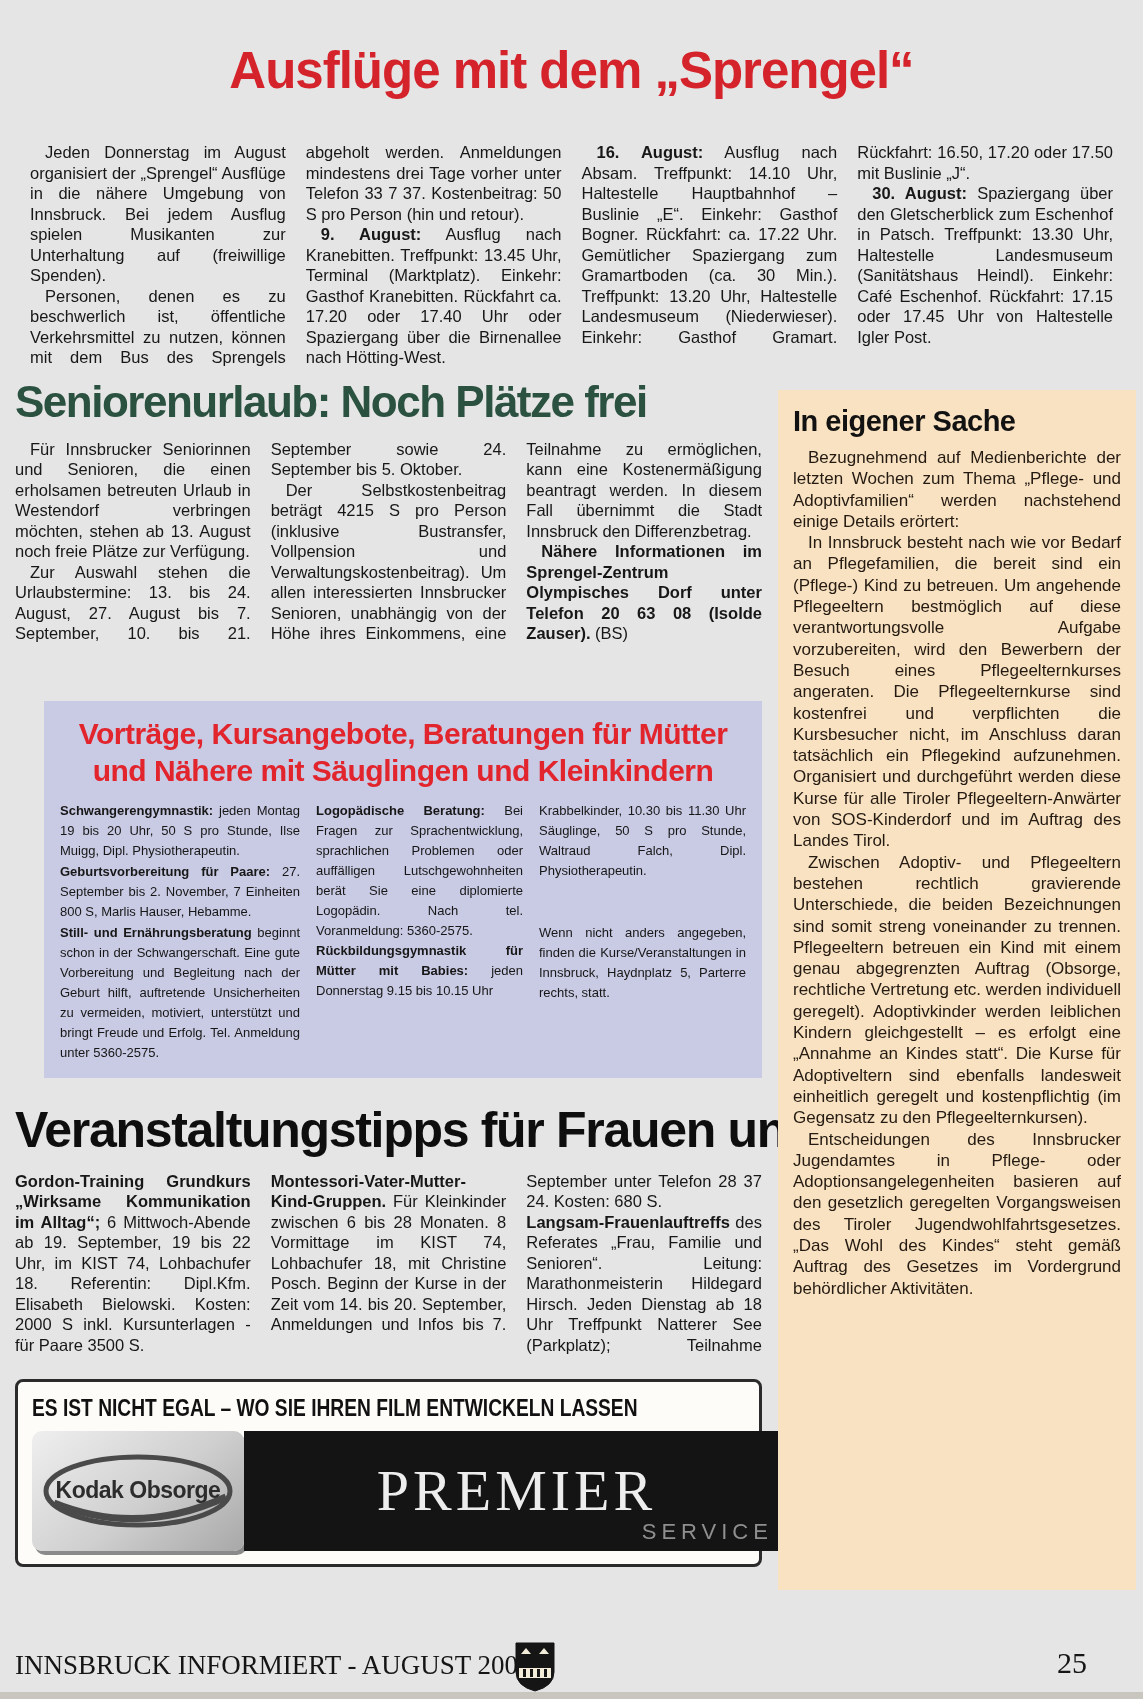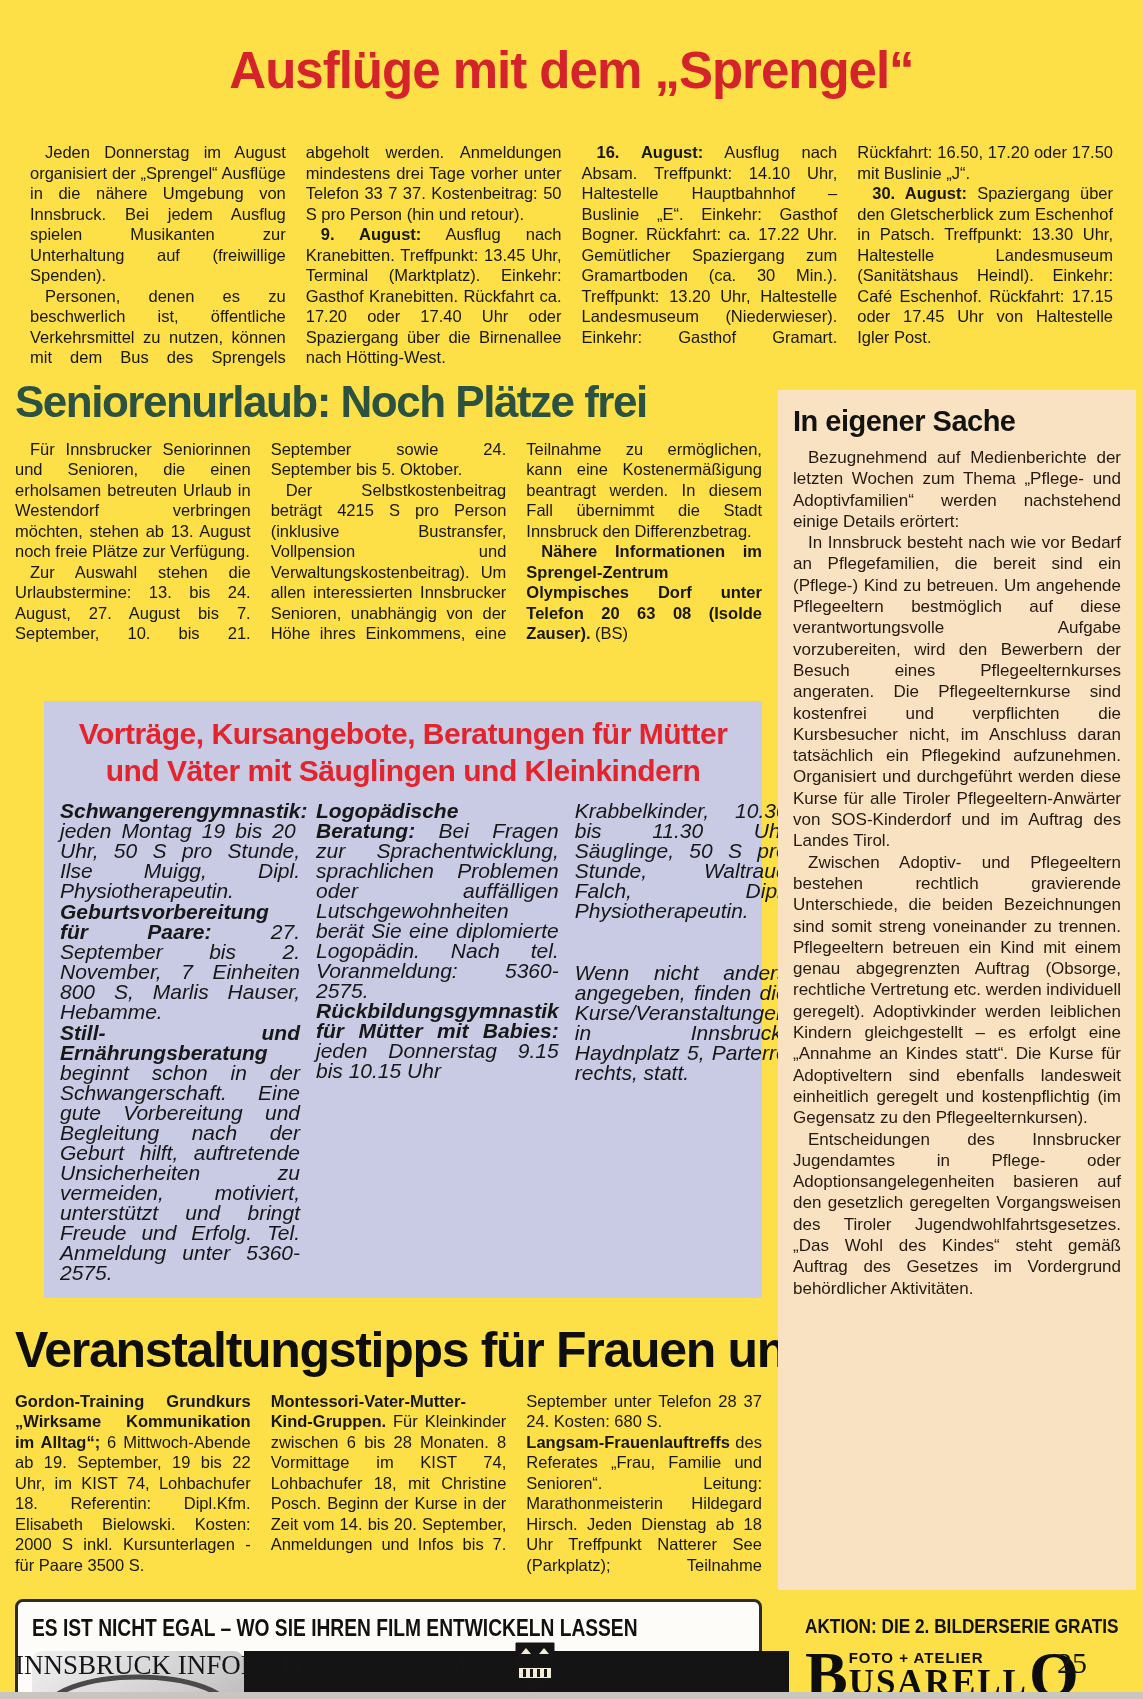--- a/index.html
+++ b/index.html
@@ -1,19 +1,19 @@
 <!DOCTYPE html>
 <html><head>
 <meta charset="utf-8">
 <style>
   * { margin:0; padding:0; box-sizing:border-box; }
   html,body { background:#9a9a9a; }
   .page {
     position:relative; width:1143px; height:1699px; margin:0 auto;
-    background:#fde047; overflow:hidden;
+    background:#e5e5e5; overflow:hidden;
     font-family:"Liberation Sans", sans-serif; color:#161616;
   }
   p { margin:0; text-align:justify; font-size:16.5px; line-height:20.5px; color:#171717; }
   .ind { text-indent:15px; }
   .lead { font-weight:bold; }
 
   .main-headline {
     position:absolute; top:44px; left:0; width:100%; text-align:center;
     font-size:51px; font-weight:bold; letter-spacing:-1px; color:#d5232b;
     line-height:1.05;
@@ -27,21 +27,21 @@
   .left-region { position:absolute; top:378px; left:15px; width:747px; }
   .sen-title {
     font-size:44px; font-weight:bold; letter-spacing:-1.5px; color:#2b5140;
     line-height:1.08; margin-bottom:13px; white-space:nowrap;
   }
   .sen-body { height:214px; column-count:3; column-gap:20px; column-fill:auto; overflow:hidden; }
 
   .courses {
     margin-top:48px; background:#c9cae4; padding:14px 16px 14px;margin-left:29px;
   }
-  .courses p { font-size:21px; line-height:20px;font-style:italic; }
+  .courses p { font-size:13px; line-height:20px; }
   .courses-title {
     text-align:center; color:#e2242c; font-size:30px; font-weight:bold;
     line-height:37px; letter-spacing:-0.5px; margin-bottom:12px;
   }
   .courses-grid { display:grid; grid-template-columns:240px 1fr; column-gap:16px; }
   .courses-left p { margin-bottom:1px; }
   .notice {
     border:2px solid #282838; padding:7px 10px 9px; margin-bottom:12px;
     text-align:center; font-weight:bold; font-size:17px; line-height:23px; color:#141420;
   }
@@ -126,21 +126,21 @@
     <div class="sen-body">
       <p class="ind">Für Innsbrucker Seniorinnen und Senioren, die einen erholsamen betreuten Urlaub in Westendorf verbringen möchten, stehen ab 13. August noch freie Plätze zur Verfügung.</p>
       <p class="ind">Zur Auswahl stehen die Urlaubstermine: 13. bis 24. August, 27. August bis 7. September, 10. bis 21. September sowie 24. September bis 5. Oktober.</p>
       <p class="ind">Der Selbstkostenbeitrag beträgt 4215 S pro Person (inklusive Bustransfer, Vollpension und Verwaltungskostenbeitrag). Um allen interessierten Innsbrucker Senioren, unabhängig von der Höhe ihres Einkommens, eine Teilnahme zu ermöglichen, kann eine Kostenermäßigung beantragt werden. In diesem Fall übernimmt die Stadt Innsbruck den Differenzbetrag.</p>
       <p class="ind"><span class="lead">Nähere Informationen im Sprengel-Zentrum Olympisches Dorf unter Telefon 20 63 08 (Isolde Zauser).</span><span> (BS)</span></p>
     </div>
 
     <div class="courses">
       <div class="courses-title">
         <span>Vorträge, Kursangebote, Beratungen für Mütter</span><br>
-        <span>und Väter mit Säuglingen und Kleinkindern</span>
+        <span>und Nähere mit Säuglingen und Kleinkindern</span>
       </div>
       <div class="courses-grid">
         <div class="courses-left">
           <p><span class="lead">Schwangerengymnastik:</span><span> jeden Montag 19 bis 20 Uhr, 50 S pro Stunde, Ilse Muigg, Dipl. Physiotherapeutin.</span></p>
           <p><span class="lead">Geburtsvorbereitung für Paare:</span><span> 27. September bis 2. November, 7 Einheiten 800 S, Marlis Hauser, Hebamme.</span></p>
           <p><span class="lead">Still- und Ernährungsberatung</span><span> beginnt schon in der Schwangerschaft. Eine gute Vorbereitung und Begleitung nach der Geburt hilft, auftretende Unsicherheiten zu vermeiden, motiviert, unterstützt und bringt Freude und Erfolg. Tel. Anmeldung unter 5360-2575.</span></p>
         </div>
         <div>
           <div class="courses-cols">
             <div>

